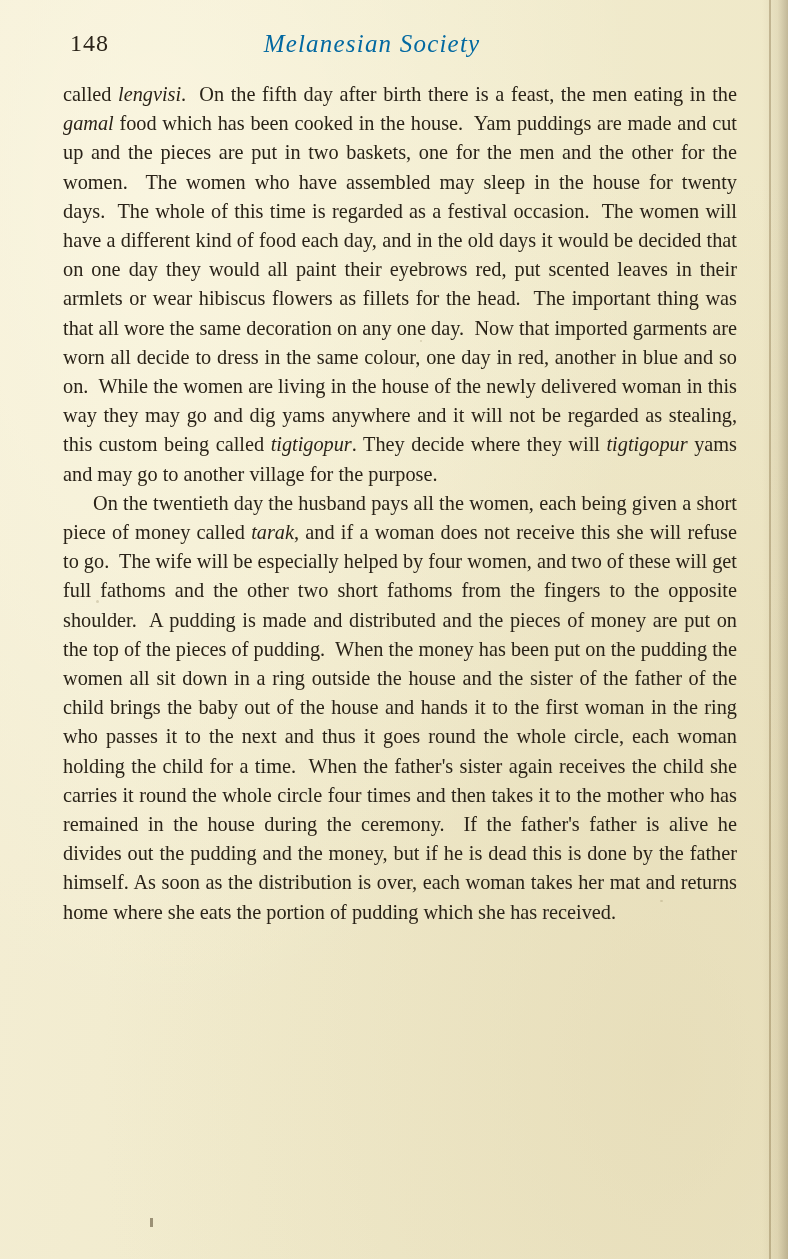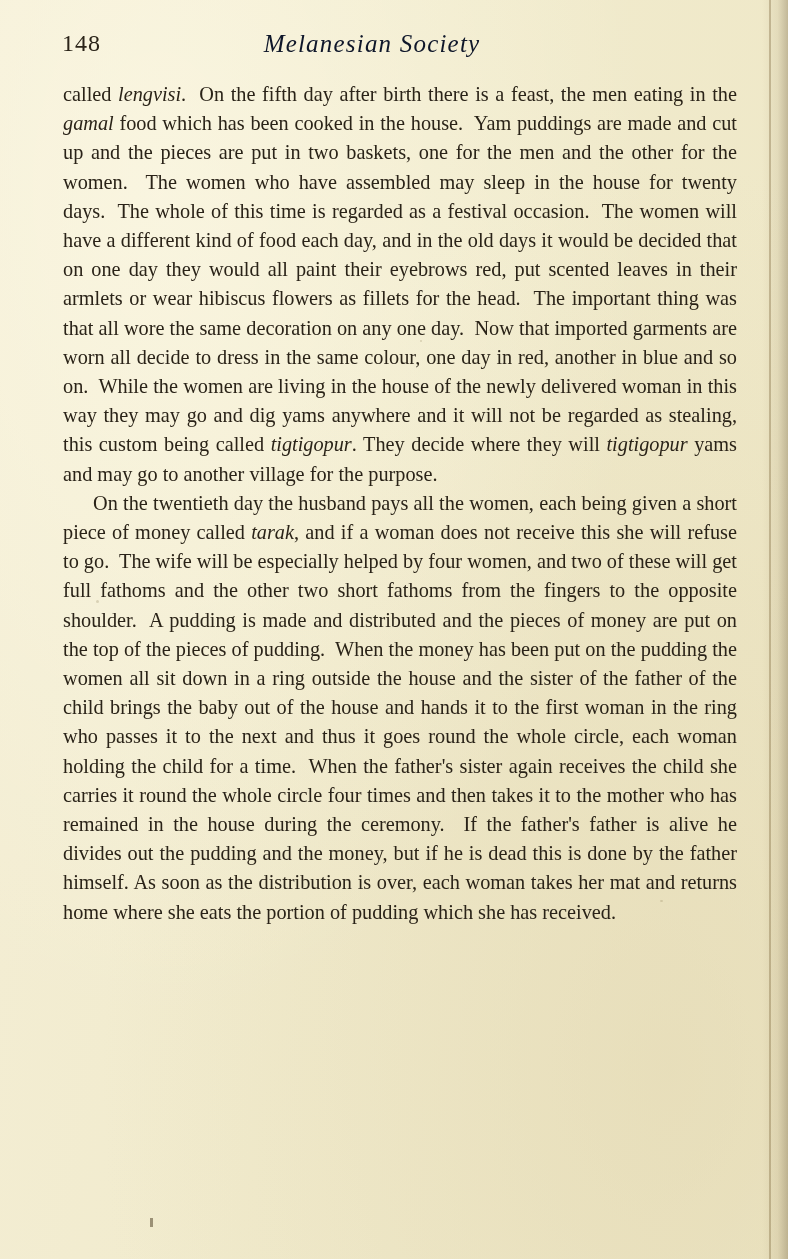--- a/index.html
+++ b/index.html
@@ -49,37 +49,37 @@
   }
   .header {
     position: absolute;
     top: 30px;
     left: 62px;
     width: 680px;
     height: 34px;
   }
   .folio {
     position: absolute;
-    left: 0;
+    left: 8px;
     top: 0;
     font-size: 24px;
     letter-spacing: 1px;
     font-variant-numeric: oldstyle-nums;
     color: #2b2419;
   }
   .running-title {
     position: absolute;
     left: 0;
     top: 0;
     width: 620px;
     text-align: center;
     font-style: italic;
     font-size: 25px;
     letter-spacing: 1.2px;
-    color: #0f172a;
+    color: #0369a1;
   }
   .body-text {
     position: absolute;
     left: 63px;
     top: 80px;
     width: 674px;
     font-size: 20.3px;
     line-height: 29.2px;
     text-align: justify;
     color: #2a2318;

